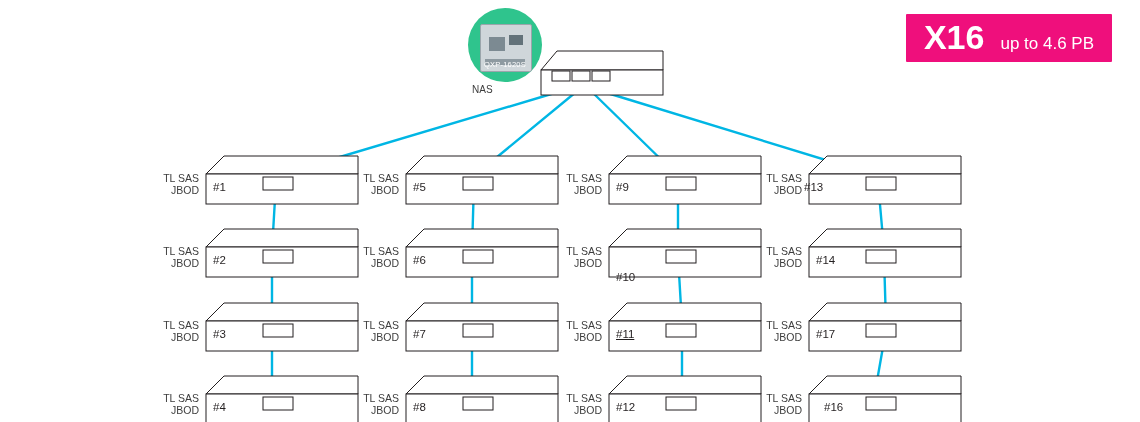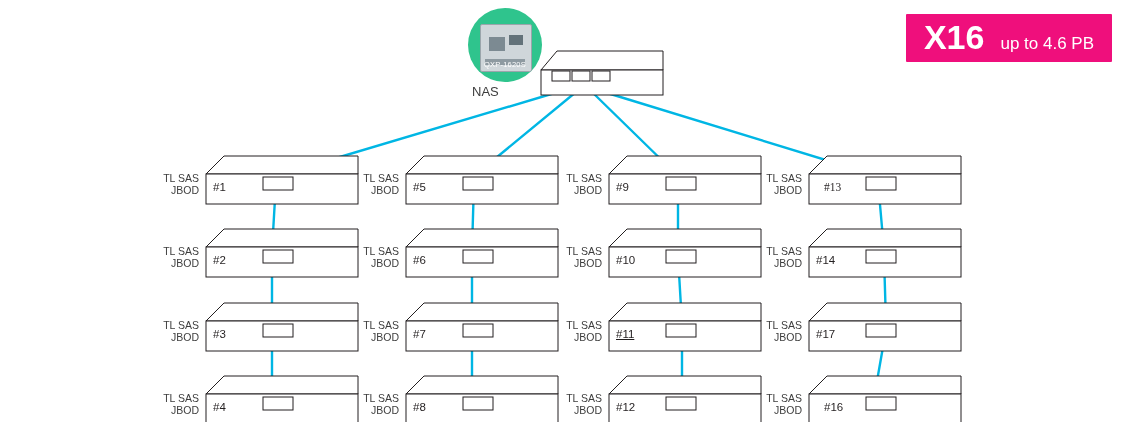--- a/index.html
+++ b/index.html
@@ -47,21 +47,21 @@
   .badge-sub {
     font-size: 17px;
     margin-left: 16px;
     line-height: 20px;
   }
   
   .nas-label {
     position: absolute;
     left: 472px;
     top: 84px;
-    font-size: 13px;
+    font-size: 10px;
     color: #3d3d3d;
   }
   .card-bubble {
     position: absolute;
     left: 468px;
     top: 8px;
     width: 74px;
     height: 74px;
     border-radius: 50%;
     background: #2fc48d;
@@ -273,21 +273,21 @@
       <div class="jbod-num" style="left: 616px; top: 181px;">#9</div>
       <div class="jbod-label" style="left: 556px; top: 245px;">
         <div>TL SAS</div>
         <div>JBOD</div>
       </div>
       <svg width="156" height="52" style="position: absolute; left: 608px; top: 228px;">
         <polygon points="1,19 19,1 153,1 153,19" fill="#ffffff" stroke="#231f20" stroke-width="1"></polygon>
         <rect x="1" y="19" width="152" height="30" fill="#ffffff" stroke="#231f20" stroke-width="1"></rect>
         <rect x="58" y="22" width="30" height="13" fill="#ffffff" stroke="#231f20" stroke-width="1"></rect>
       </svg>
-      <div class="jbod-num" style="left: 616px; top: 254px;">#10</div>
+      <div class="jbod-num" style="left: 616px; top: 271px;">#10</div>
       <div class="jbod-label" style="left: 556px; top: 319px;">
         <div>TL SAS</div>
         <div>JBOD</div>
       </div>
       <svg width="156" height="52" style="position: absolute; left: 608px; top: 302px;">
         <polygon points="1,19 19,1 153,1 153,19" fill="#ffffff" stroke="#231f20" stroke-width="1"></polygon>
         <rect x="1" y="19" width="152" height="30" fill="#ffffff" stroke="#231f20" stroke-width="1"></rect>
         <rect x="58" y="22" width="30" height="13" fill="#ffffff" stroke="#231f20" stroke-width="1"></rect>
       </svg>
       <div class="jbod-num" style="left: 616px; top: 328px; text-decoration: underline;">#11</div>
@@ -303,21 +303,21 @@
       <div class="jbod-num" style="left: 616px; top: 401px;">#12</div>
       <div class="jbod-label" style="left: 756px; top: 172px;">
         <div>TL SAS</div>
         <div>JBOD</div>
       </div>
       <svg width="156" height="52" style="position: absolute; left: 808px; top: 155px;">
         <polygon points="1,19 19,1 153,1 153,19" fill="#ffffff" stroke="#231f20" stroke-width="1"></polygon>
         <rect x="1" y="19" width="152" height="30" fill="#ffffff" stroke="#231f20" stroke-width="1"></rect>
         <rect x="58" y="22" width="30" height="13" fill="#ffffff" stroke="#231f20" stroke-width="1"></rect>
       </svg>
-      <div class="jbod-num" style="left: 824px; top: 181px; font-family: Liberation Serif, serif;">#13</div>
+      <div class="jbod-num" style="left: 804px; top: 181px;">#13</div>
       <div class="jbod-label" style="left: 756px; top: 245px;">
         <div>TL SAS</div>
         <div>JBOD</div>
       </div>
       <svg width="156" height="52" style="position: absolute; left: 808px; top: 228px;">
         <polygon points="1,19 19,1 153,1 153,19" fill="#ffffff" stroke="#231f20" stroke-width="1"></polygon>
         <rect x="1" y="19" width="152" height="30" fill="#ffffff" stroke="#231f20" stroke-width="1"></rect>
         <rect x="58" y="22" width="30" height="13" fill="#ffffff" stroke="#231f20" stroke-width="1"></rect>
       </svg>
       <div class="jbod-num" style="left: 816px; top: 254px;">#14</div>

